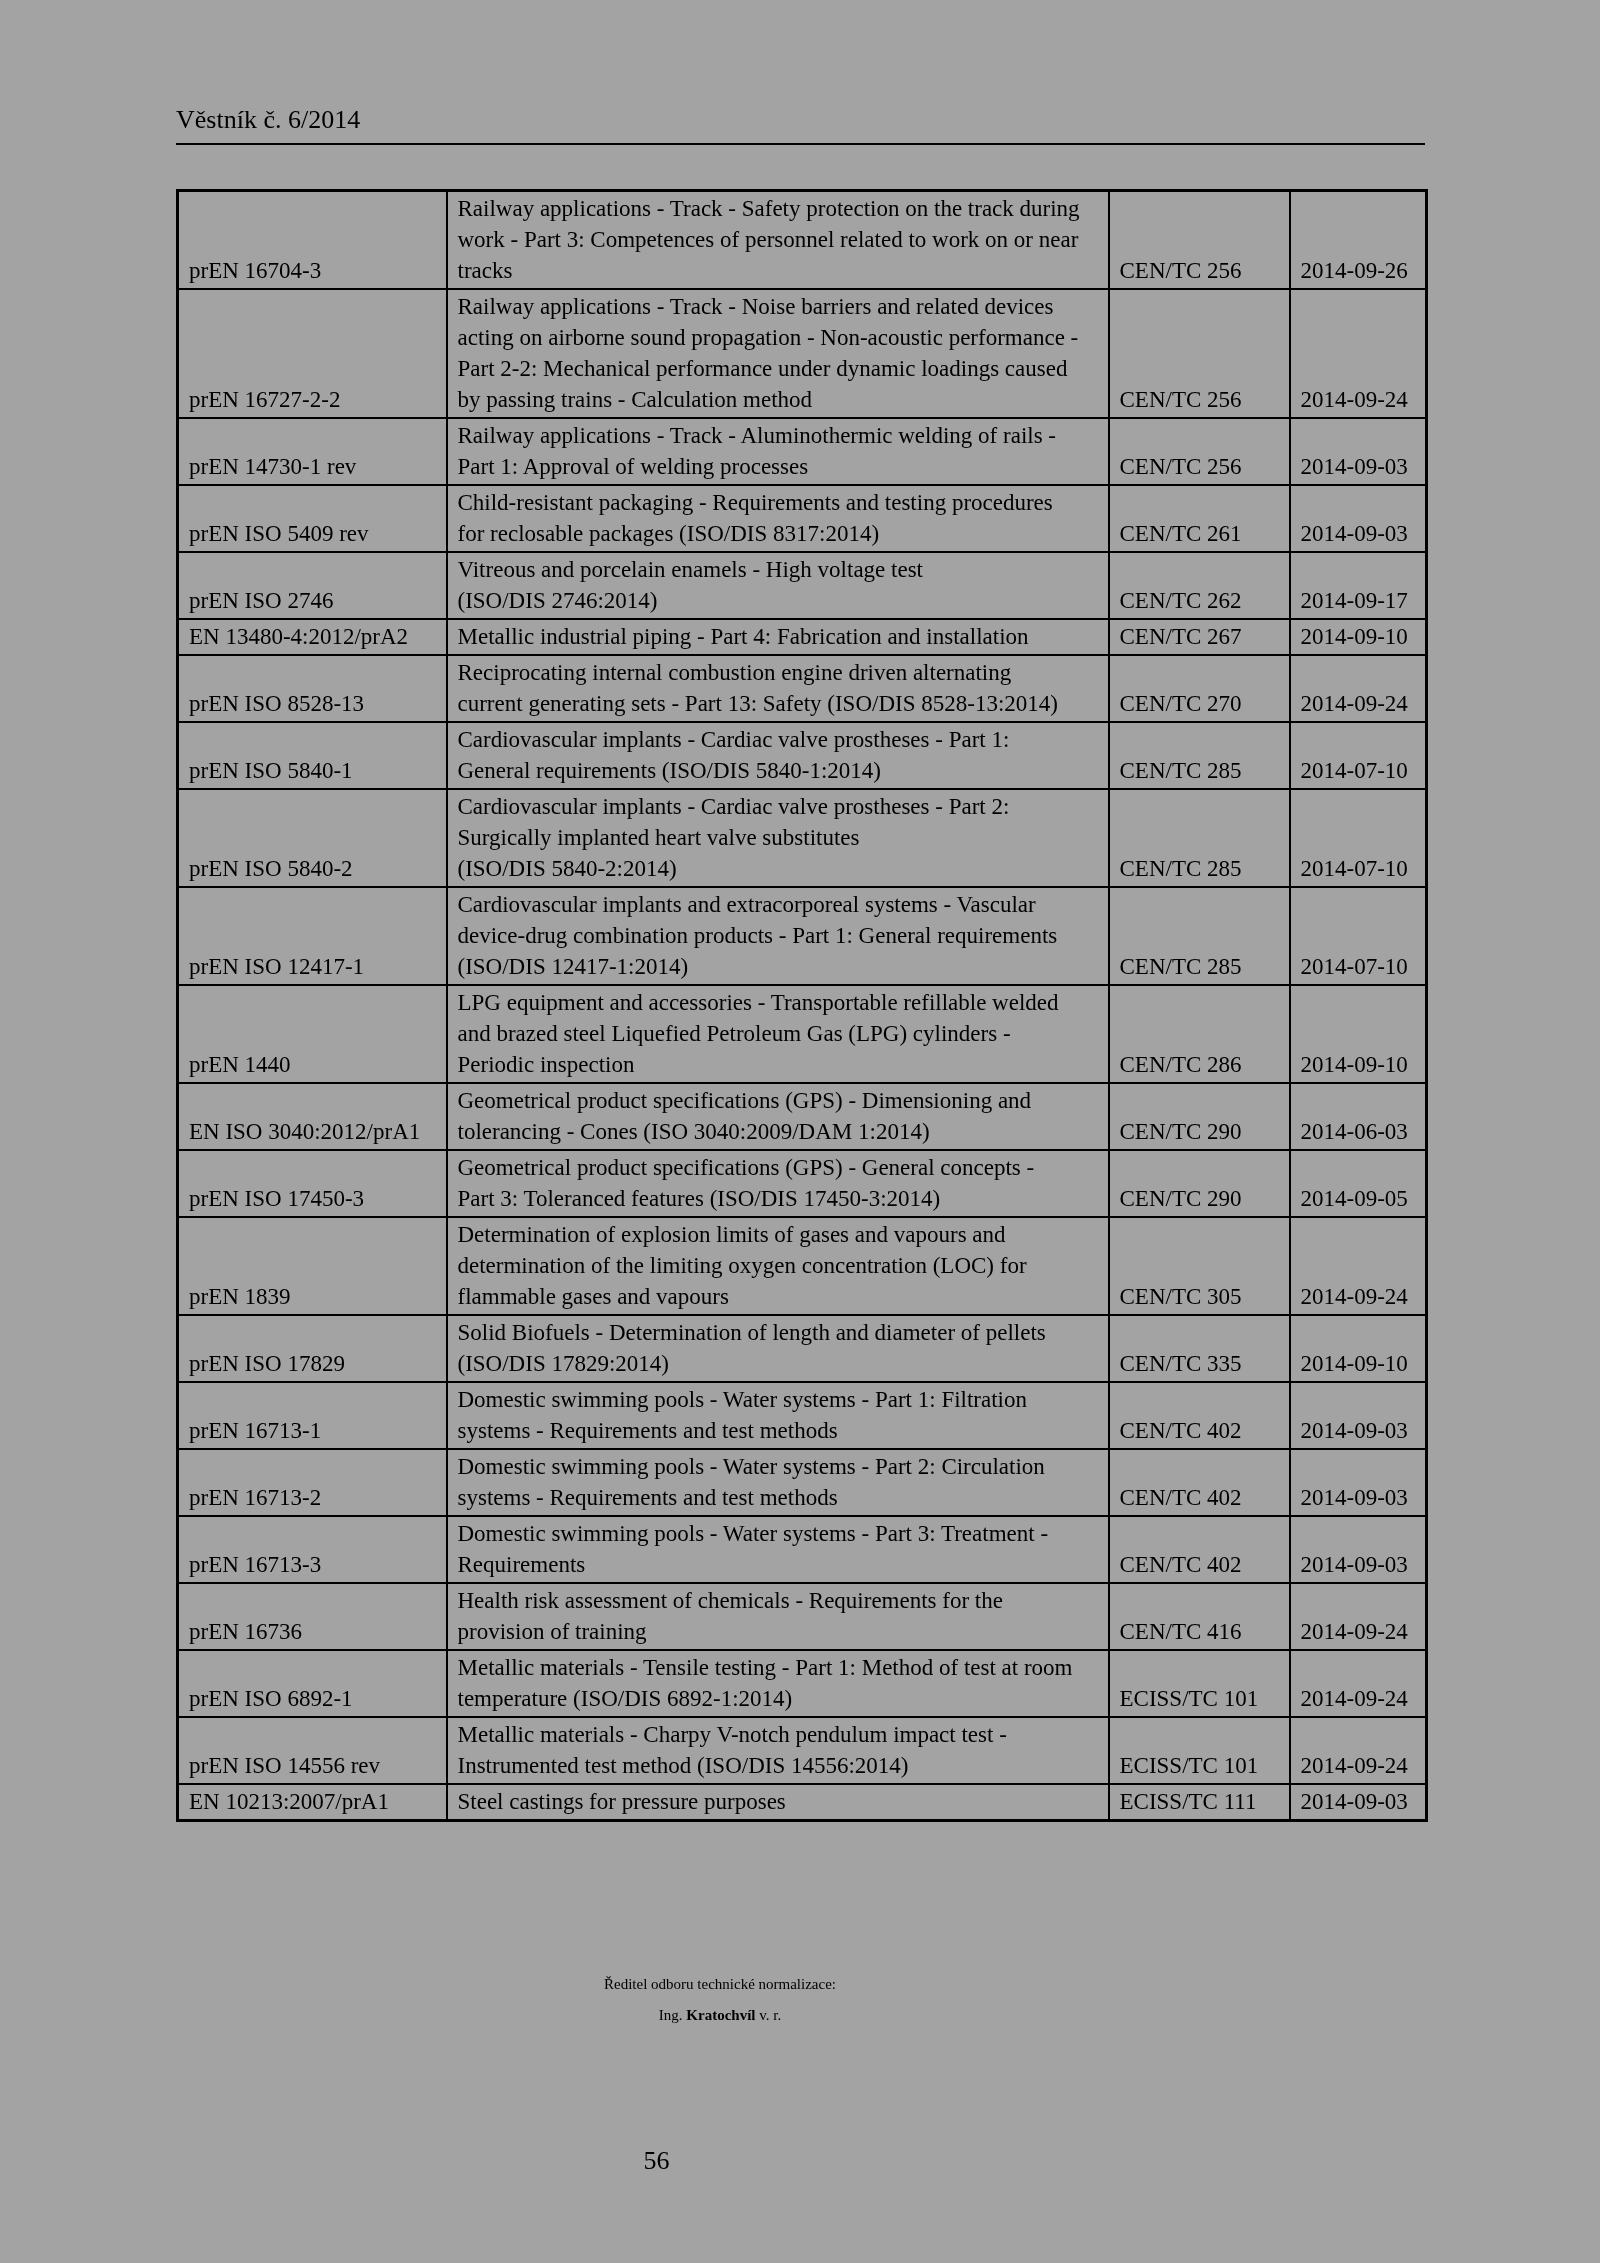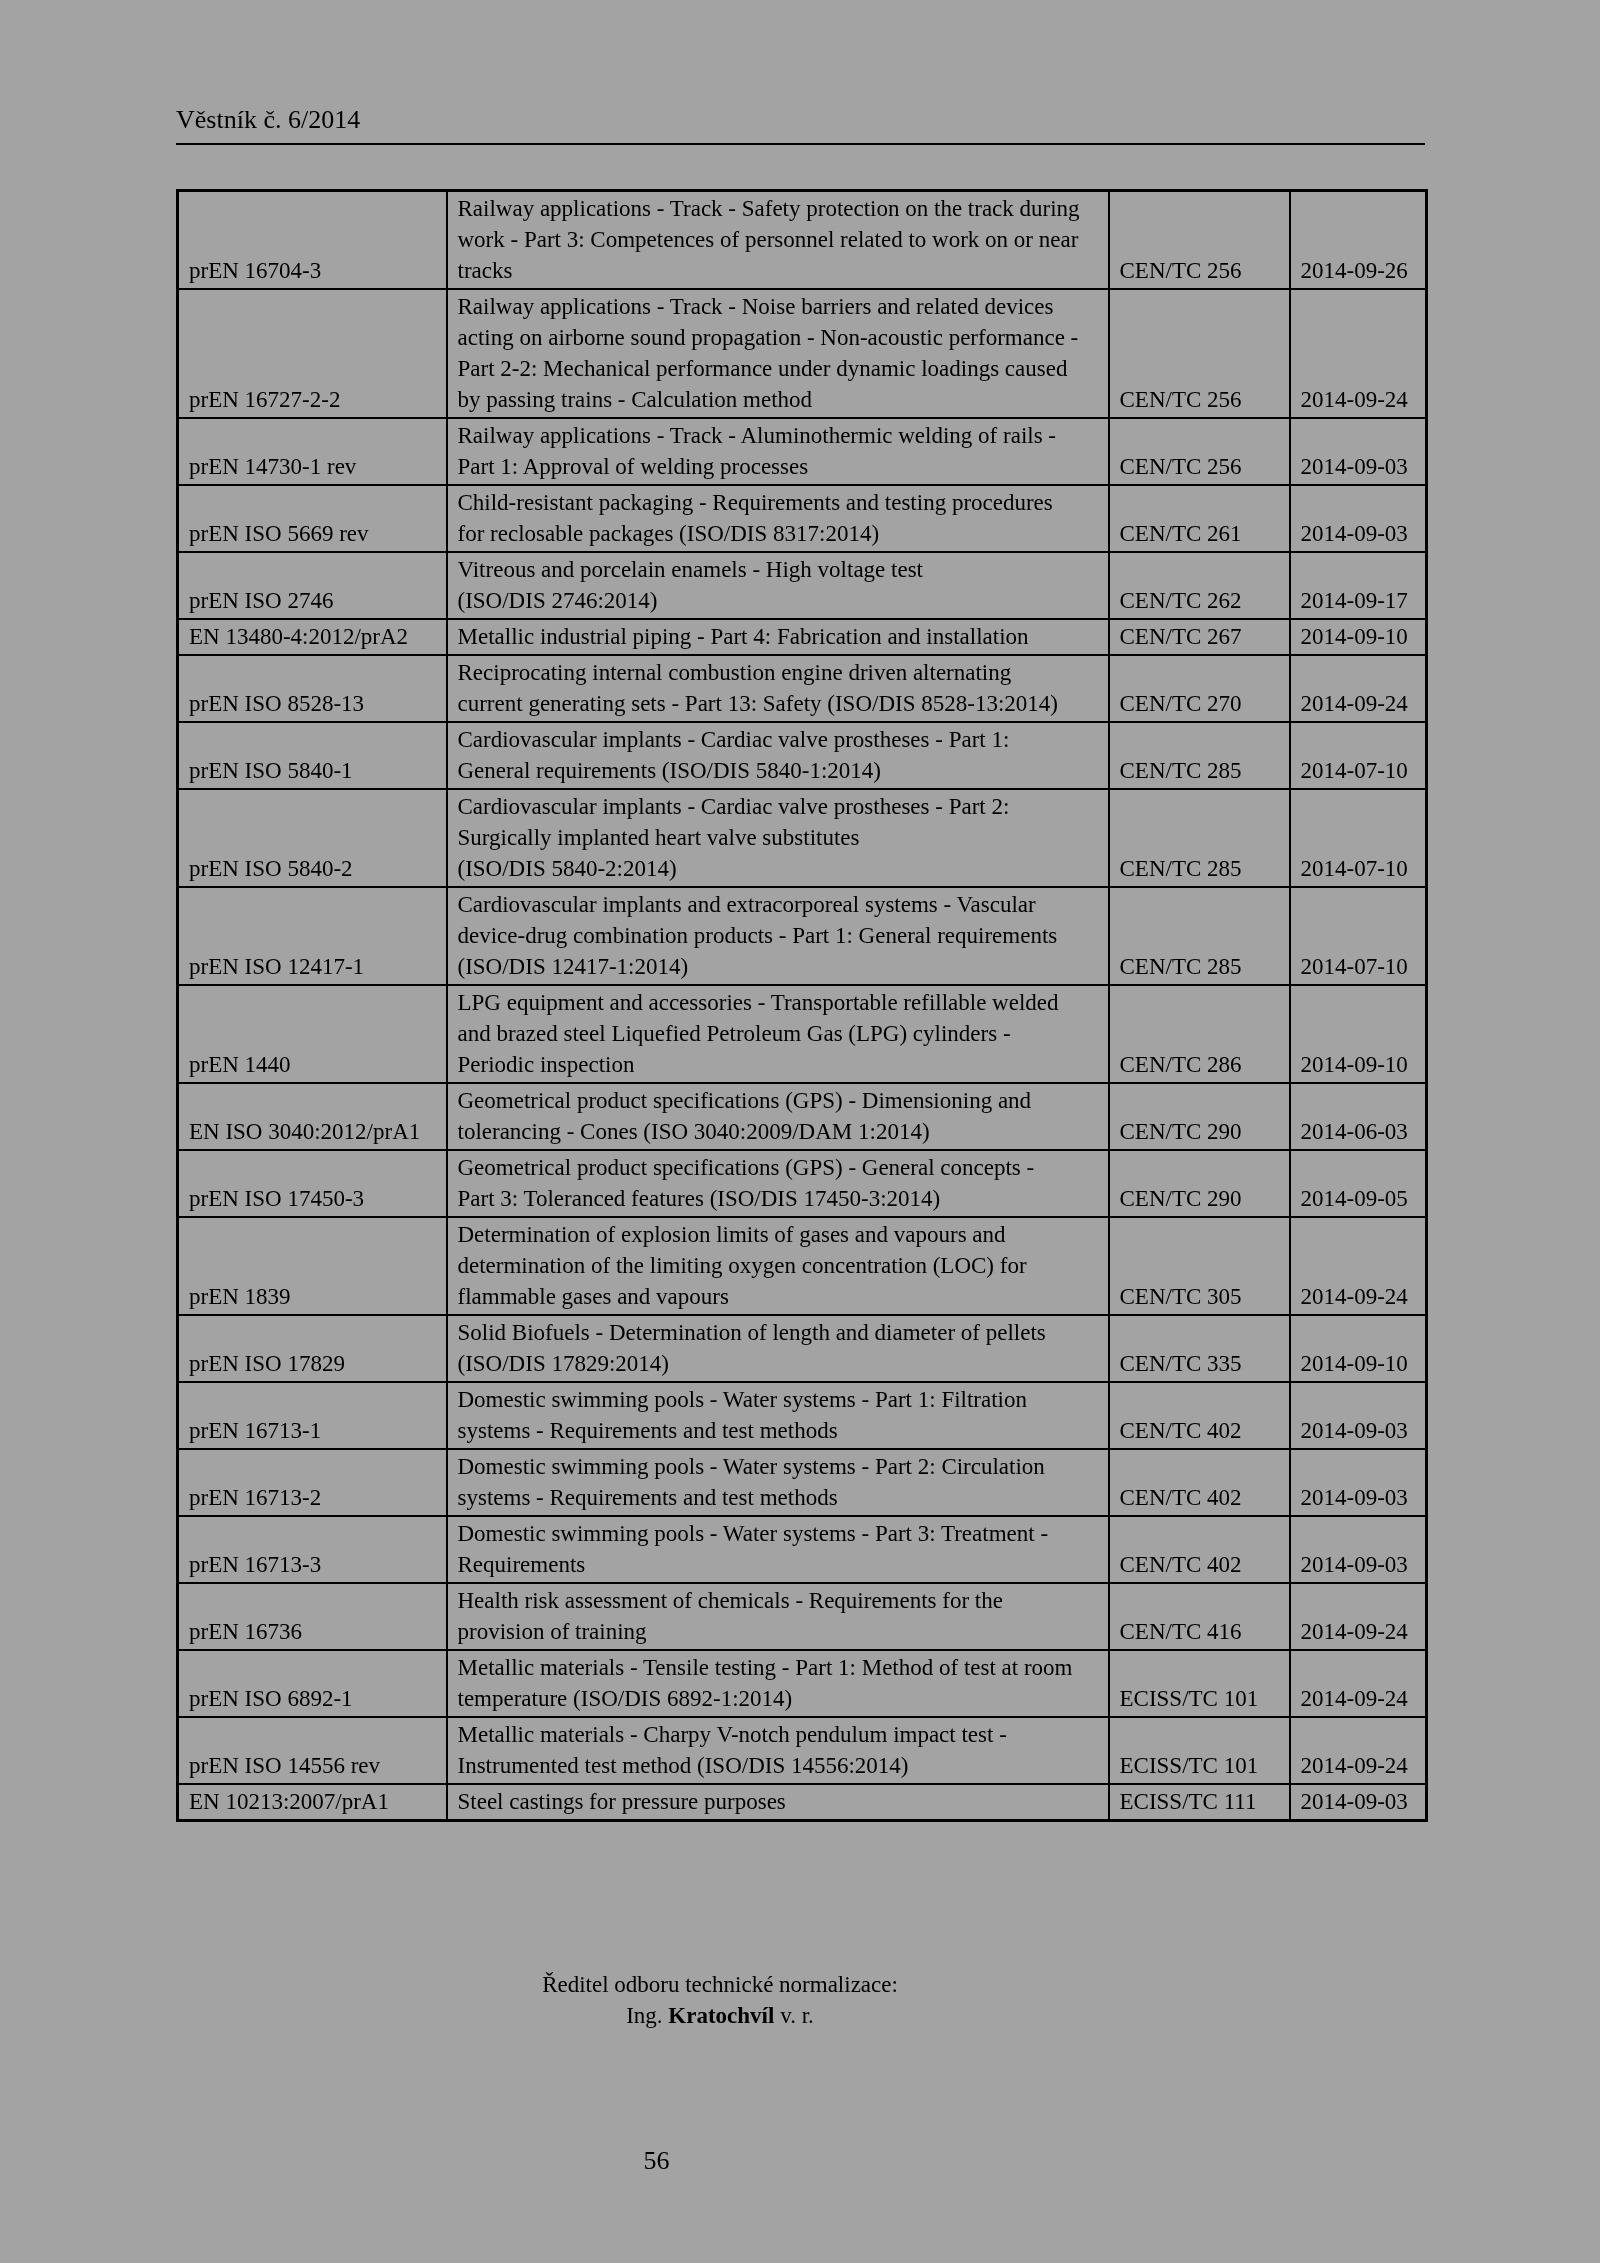--- a/index.html
+++ b/index.html
@@ -60,21 +60,21 @@
     white-space: pre-line;
   }
   td.col-committee { padding-left: 13px; border-radius: 7px; }
   td.col-date { padding-left: 11px; }
   .signature {
     position: absolute;
     left: 0;
     top: 1969px;
     width: 1440px;
     text-align: center;
-    font-size: 23px;
+    font-size: 15px;
     line-height: 31px;
   }
   .sig-part { white-space: pre; }
   .sig-bold { font-weight: bold; white-space: pre; margin-top: 16px; }
   .page-number {
     position: absolute;
     left: 0;
     top: 2146px;
     width: 1313px;
     text-align: center;
@@ -116,21 +116,21 @@
           <td class="col-date">2014-09-24</td>
         </tr>
         <tr>
           <td class="col-code">prEN 14730-1 rev</td>
           <td class="col-description">Railway applications - Track - Aluminothermic welding of rails -
 Part 1: Approval of welding processes</td>
           <td class="col-committee">CEN/TC 256</td>
           <td class="col-date">2014-09-03</td>
         </tr>
         <tr>
-          <td class="col-code">prEN ISO 5669 rev</td>
+          <td class="col-code">prEN ISO 5409 rev</td>
           <td class="col-description">Child-resistant packaging - Requirements and testing procedures
 for reclosable packages (ISO/DIS 8317:2014)</td>
           <td class="col-committee">CEN/TC 261</td>
           <td class="col-date">2014-09-03</td>
         </tr>
         <tr>
           <td class="col-code">prEN ISO 2746</td>
           <td class="col-description">Vitreous and porcelain enamels - High voltage test
 (ISO/DIS 2746:2014)</td>
           <td class="col-committee">CEN/TC 262</td>

